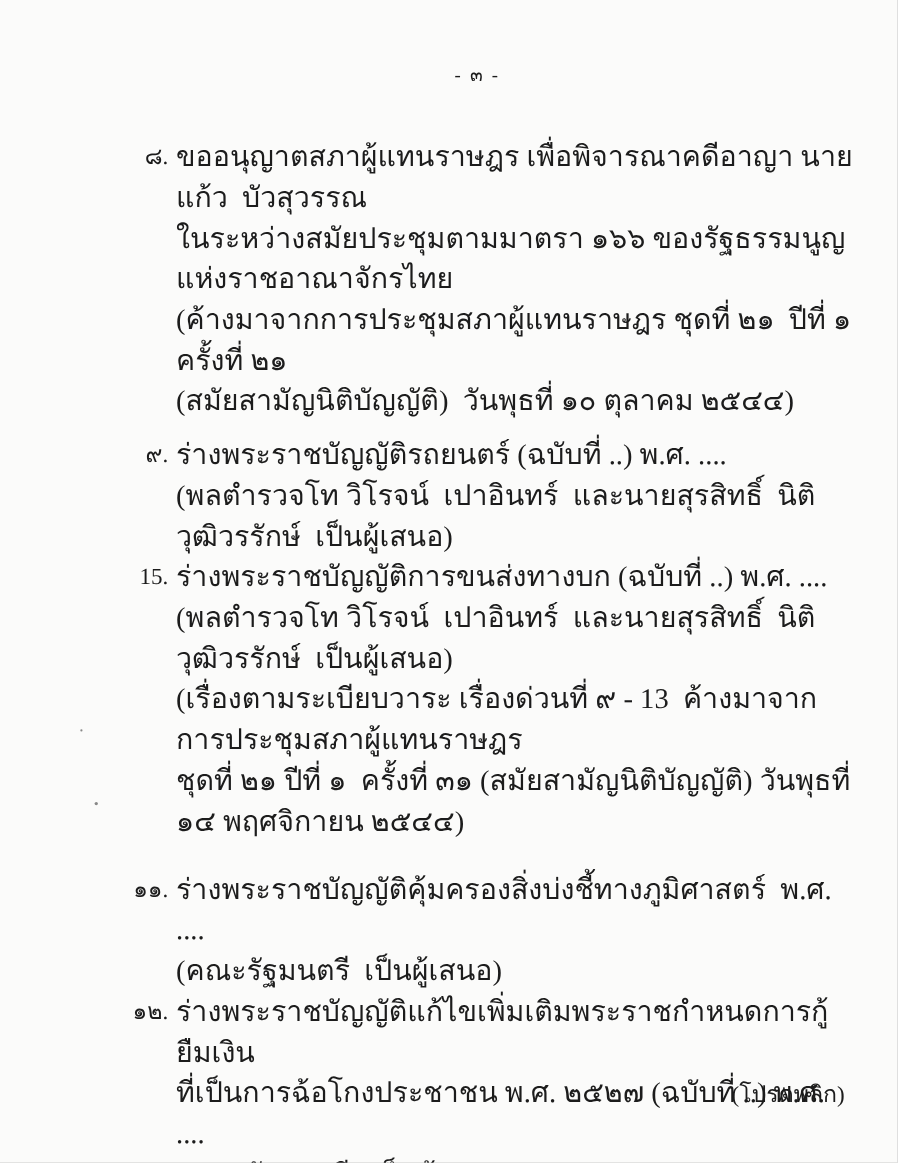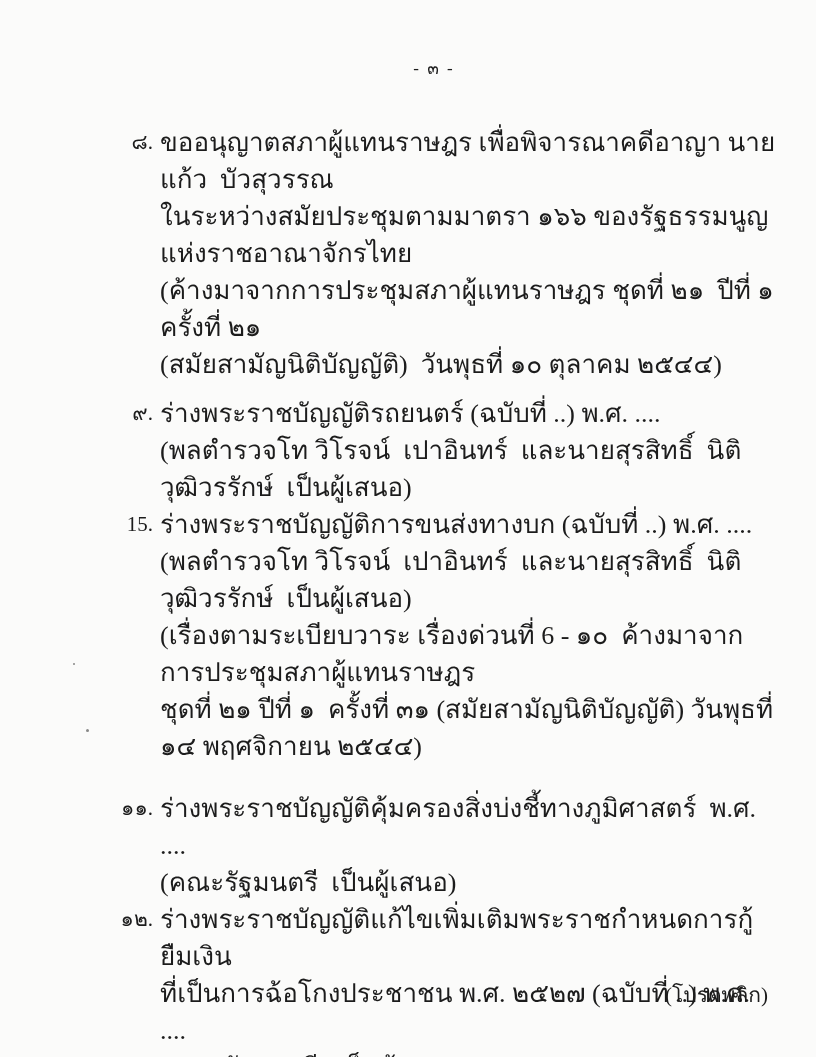--- a/index.html
+++ b/index.html
@@ -94,21 +94,21 @@
         <div class="lines">
           <div class="line">ร่างพระราชบัญญัติรถยนตร์ (ฉบับที่ ..) พ.ศ. ....</div>
           <div class="line">(พลตำรวจโท วิโรจน์  เปาอินทร์  และนายสุรสิทธิ์  นิติวุฒิวรรักษ์  เป็นผู้เสนอ)</div>
         </div>
       </li>
       <li class="item">
         <span class="no">15.</span>
         <div class="lines">
           <div class="line">ร่างพระราชบัญญัติการขนส่งทางบก (ฉบับที่ ..) พ.ศ. ....</div>
           <div class="line">(พลตำรวจโท วิโรจน์  เปาอินทร์  และนายสุรสิทธิ์  นิติวุฒิวรรักษ์  เป็นผู้เสนอ)</div>
-          <div class="line">(เรื่องตามระเบียบวาระ เรื่องด่วนที่ 6 - ๑๐  ค้างมาจากการประชุมสภาผู้แทนราษฎร</div>
+          <div class="line">(เรื่องตามระเบียบวาระ เรื่องด่วนที่ ๙ - 13  ค้างมาจากการประชุมสภาผู้แทนราษฎร</div>
           <div class="line">ชุดที่ ๒๑ ปีที่ ๑  ครั้งที่ ๓๑ (สมัยสามัญนิติบัญญัติ) วันพุธที่  ๑๔ พฤศจิกายน ๒๕๔๔)</div>
         </div>
       </li>
       <li class="item gap-lg">
         <span class="no">๑๑.</span>
         <div class="lines">
           <div class="line">ร่างพระราชบัญญัติคุ้มครองสิ่งบ่งชี้ทางภูมิศาสตร์  พ.ศ. ....</div>
           <div class="line">(คณะรัฐมนตรี  เป็นผู้เสนอ)</div>
         </div>
       </li>

